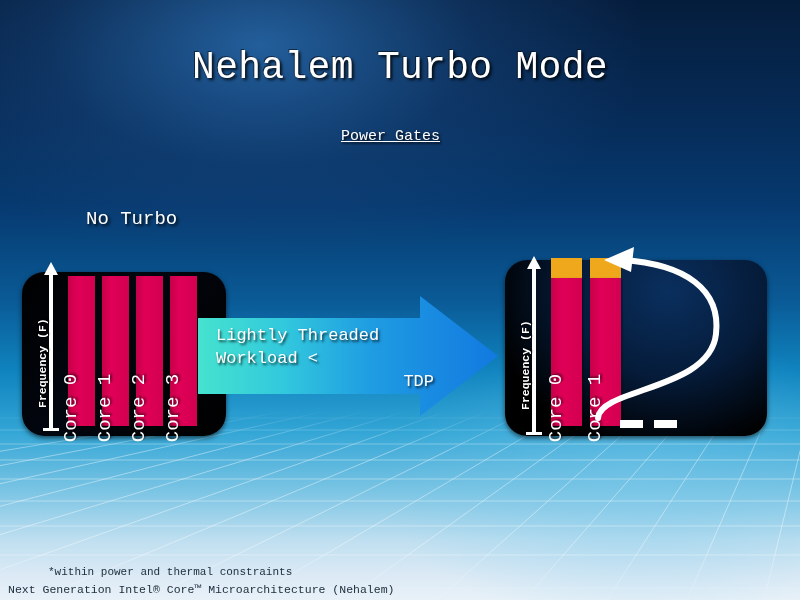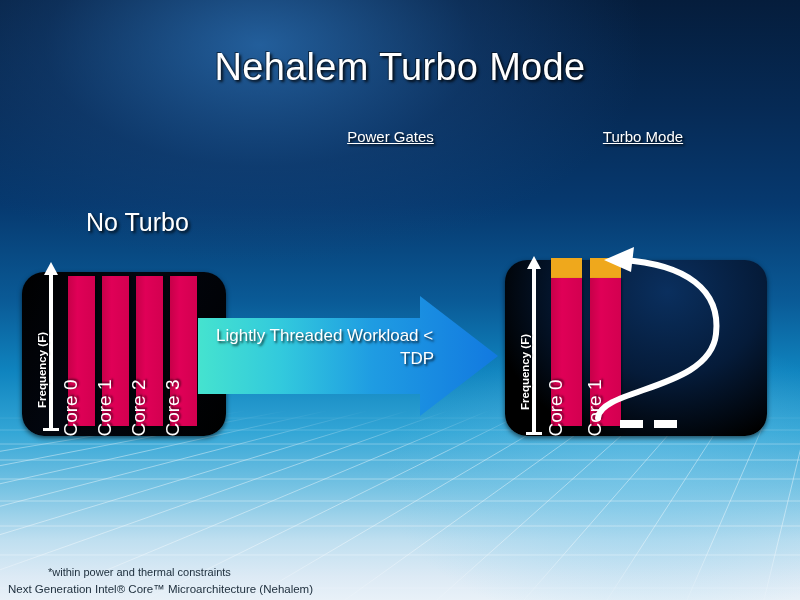--- a/index.html
+++ b/index.html
@@ -1,20 +1,20 @@
 <!DOCTYPE html>
 <html><head>
 <meta charset="utf-8">
 <style>
   html,body{margin:0;padding:0;background:#000;}
   body{width:800px;height:600px;overflow:hidden;
        font-family:"Liberation Sans","DejaVu Sans",sans-serif;}
 
   #slide{position:relative;width:800px;height:600px;overflow:hidden;
-         background:#3b82f6;}
+         background:#3b82f6;font-family:Liberation Mono, monospace;}
 
   
   .bg-base{position:absolute;inset:0;
     background:linear-gradient(180deg,
       #051d3c 0%, #062a55 18%, #06396f 34%, #0a5a96 50%,
       #0f84bf 62%, #33a6d6 72%, #7cc5e4 82%, #bfdff0 90%,
       #dceaf5 96%, #e8f1f8 100%);}
   .bg-glow{position:absolute;left:-120px;top:-170px;width:760px;height:430px;
     background:radial-gradient(ellipse at 50% 50%,
       rgba(40,105,170,.85) 0%, rgba(24,70,125,.45) 40%,
@@ -36,21 +36,21 @@
     text-shadow:2px 2px 3px rgba(0,0,0,.85), -1px -1px 0 rgba(0,0,0,.5);}
 
   
   .callout{position:absolute;text-align:center;color:#fff;
     text-shadow:1.5px 1.5px 2.5px rgba(0,0,0,.9);}
   .callout .head{font-size:15px;text-decoration:underline;margin-bottom:23px;}
   .callout .body{font-size:14.5px;line-height:17px;}
   #callout-power{left:258px;top:128px;width:265px;}
   #callout-turbo{left:520px;top:128px;width:246px;}
 
-  .section-label{position:absolute;color:#fff;font-size:25px;
+  .section-label{position:absolute;color:#fff;font-size:19px;
     text-shadow:2px 2px 3px rgba(0,0,0,.85);}
   #label-no-turbo{left:86px;top:208px;}
 
   
   .panel{position:absolute;border-radius:22px;}
   #panel-left{left:22px;top:272px;width:204px;height:164px;
     background:linear-gradient(120deg,#000 0%,#02060f 40%,#000 100%);
     box-shadow:0 2px 5px rgba(0,0,0,.6);}
   #panel-right{left:505px;top:260px;width:262px;height:176px;
     background:radial-gradient(ellipse at 62% 18%, #0a2f5e 0%, #051b39 42%, #000 78%);
@@ -148,21 +148,20 @@
     </svg>
   </div>
 
   <div class="title">Nehalem Turbo Mode</div>
 
   <div class="callout" id="callout-power">
     <div class="head">Power Gates</div>
   </div>
 
   <div class="callout" id="callout-turbo">
-    <div class="head">Turbo Mode</div>
   </div>
 
   <div class="section-label" id="label-no-turbo">No Turbo</div>
 
   <div class="panel" id="panel-left"></div>
 
   <div class="axis" id="axis-left">
     <div class="head"></div>
     <div class="stem"></div>
     <div class="cap"></div>

